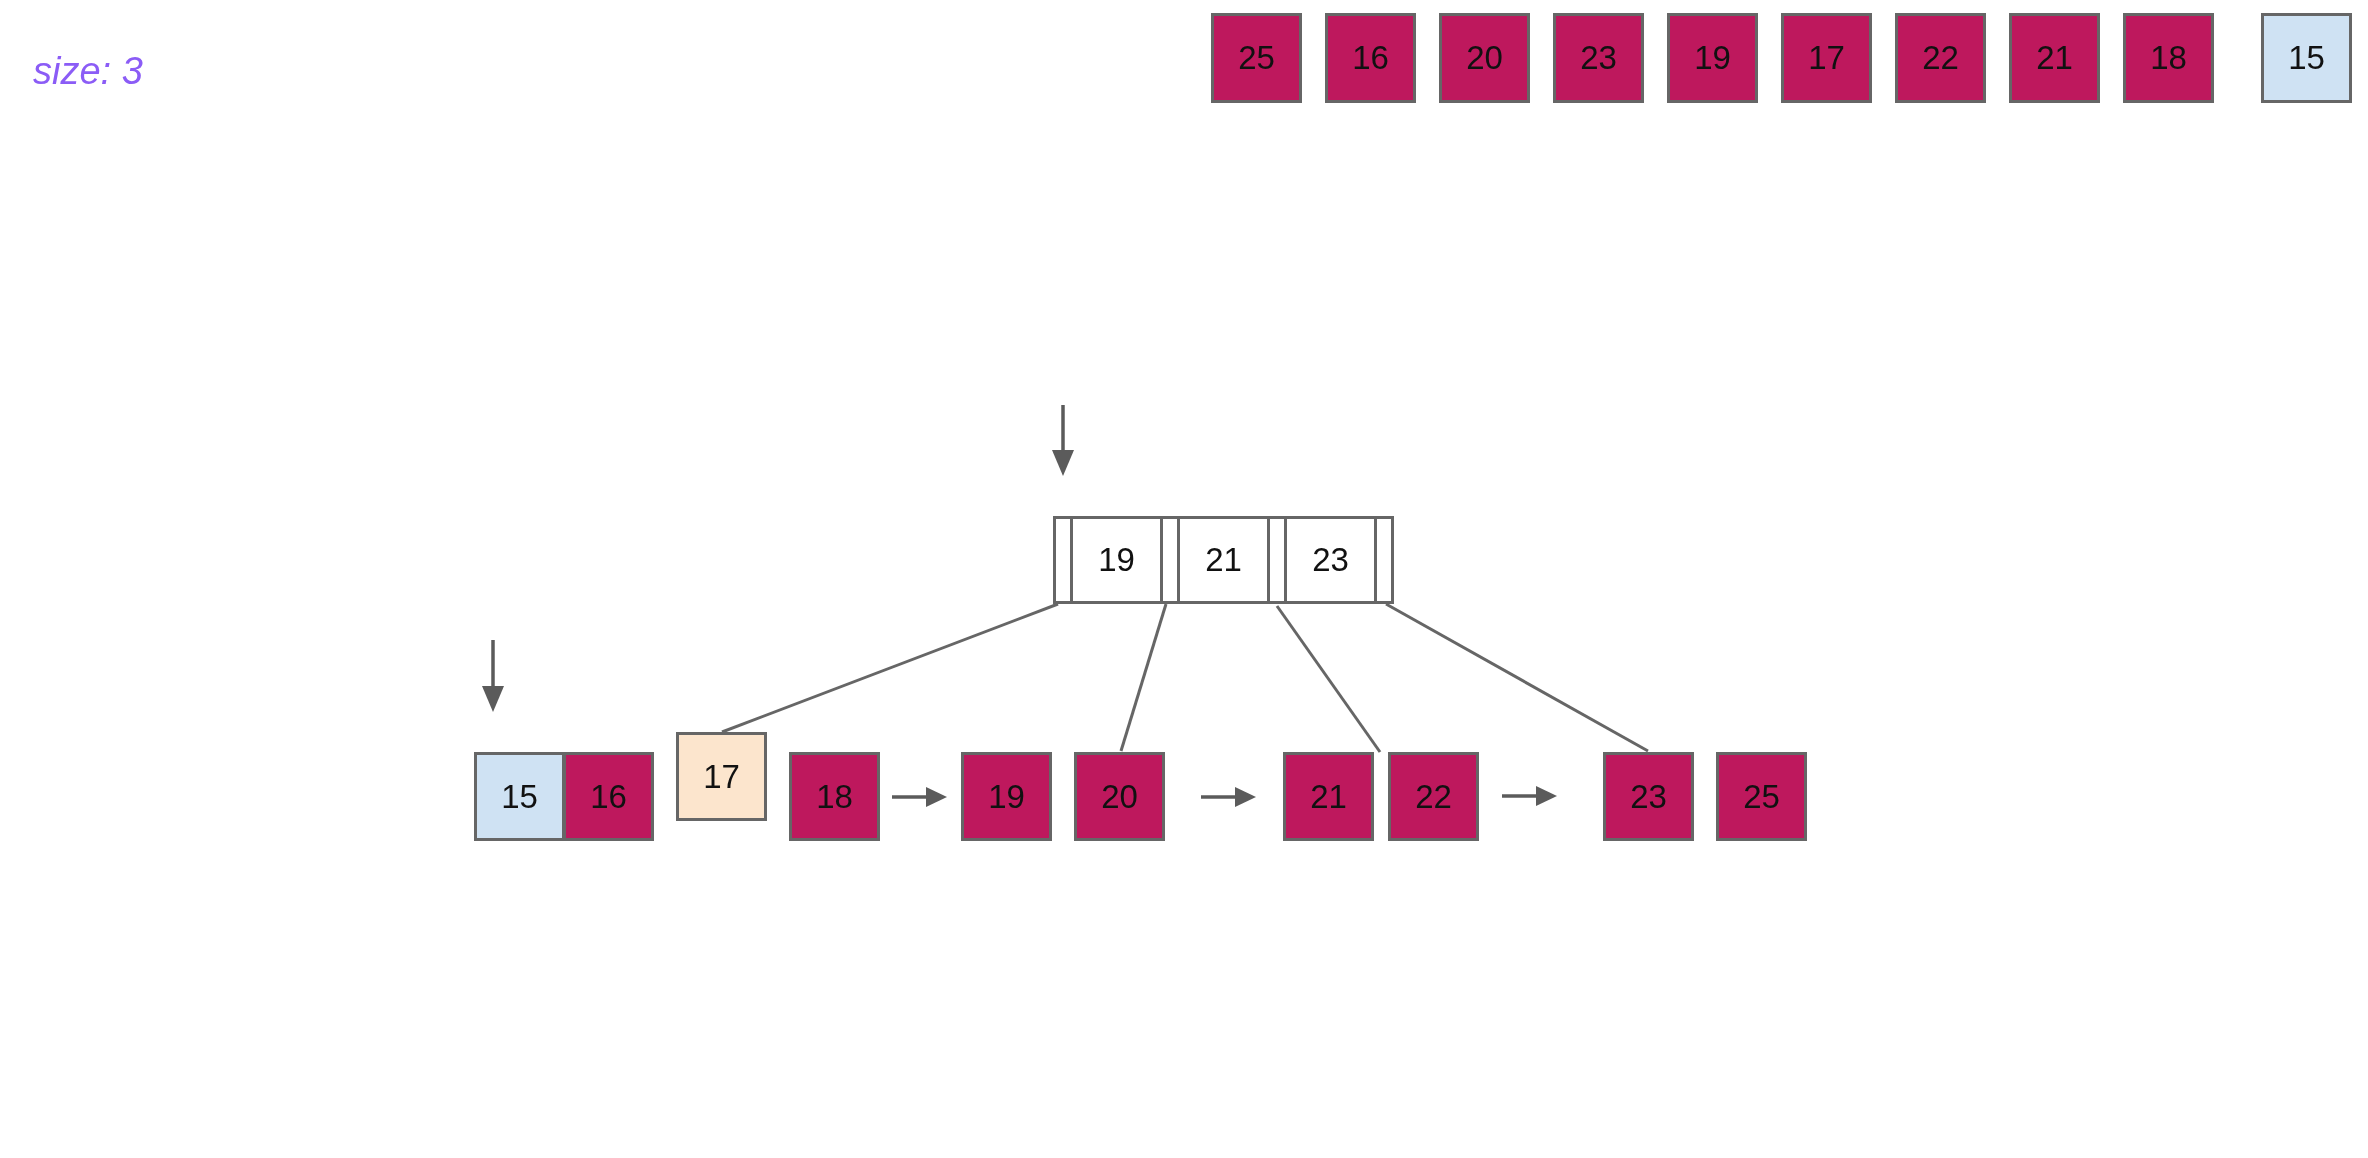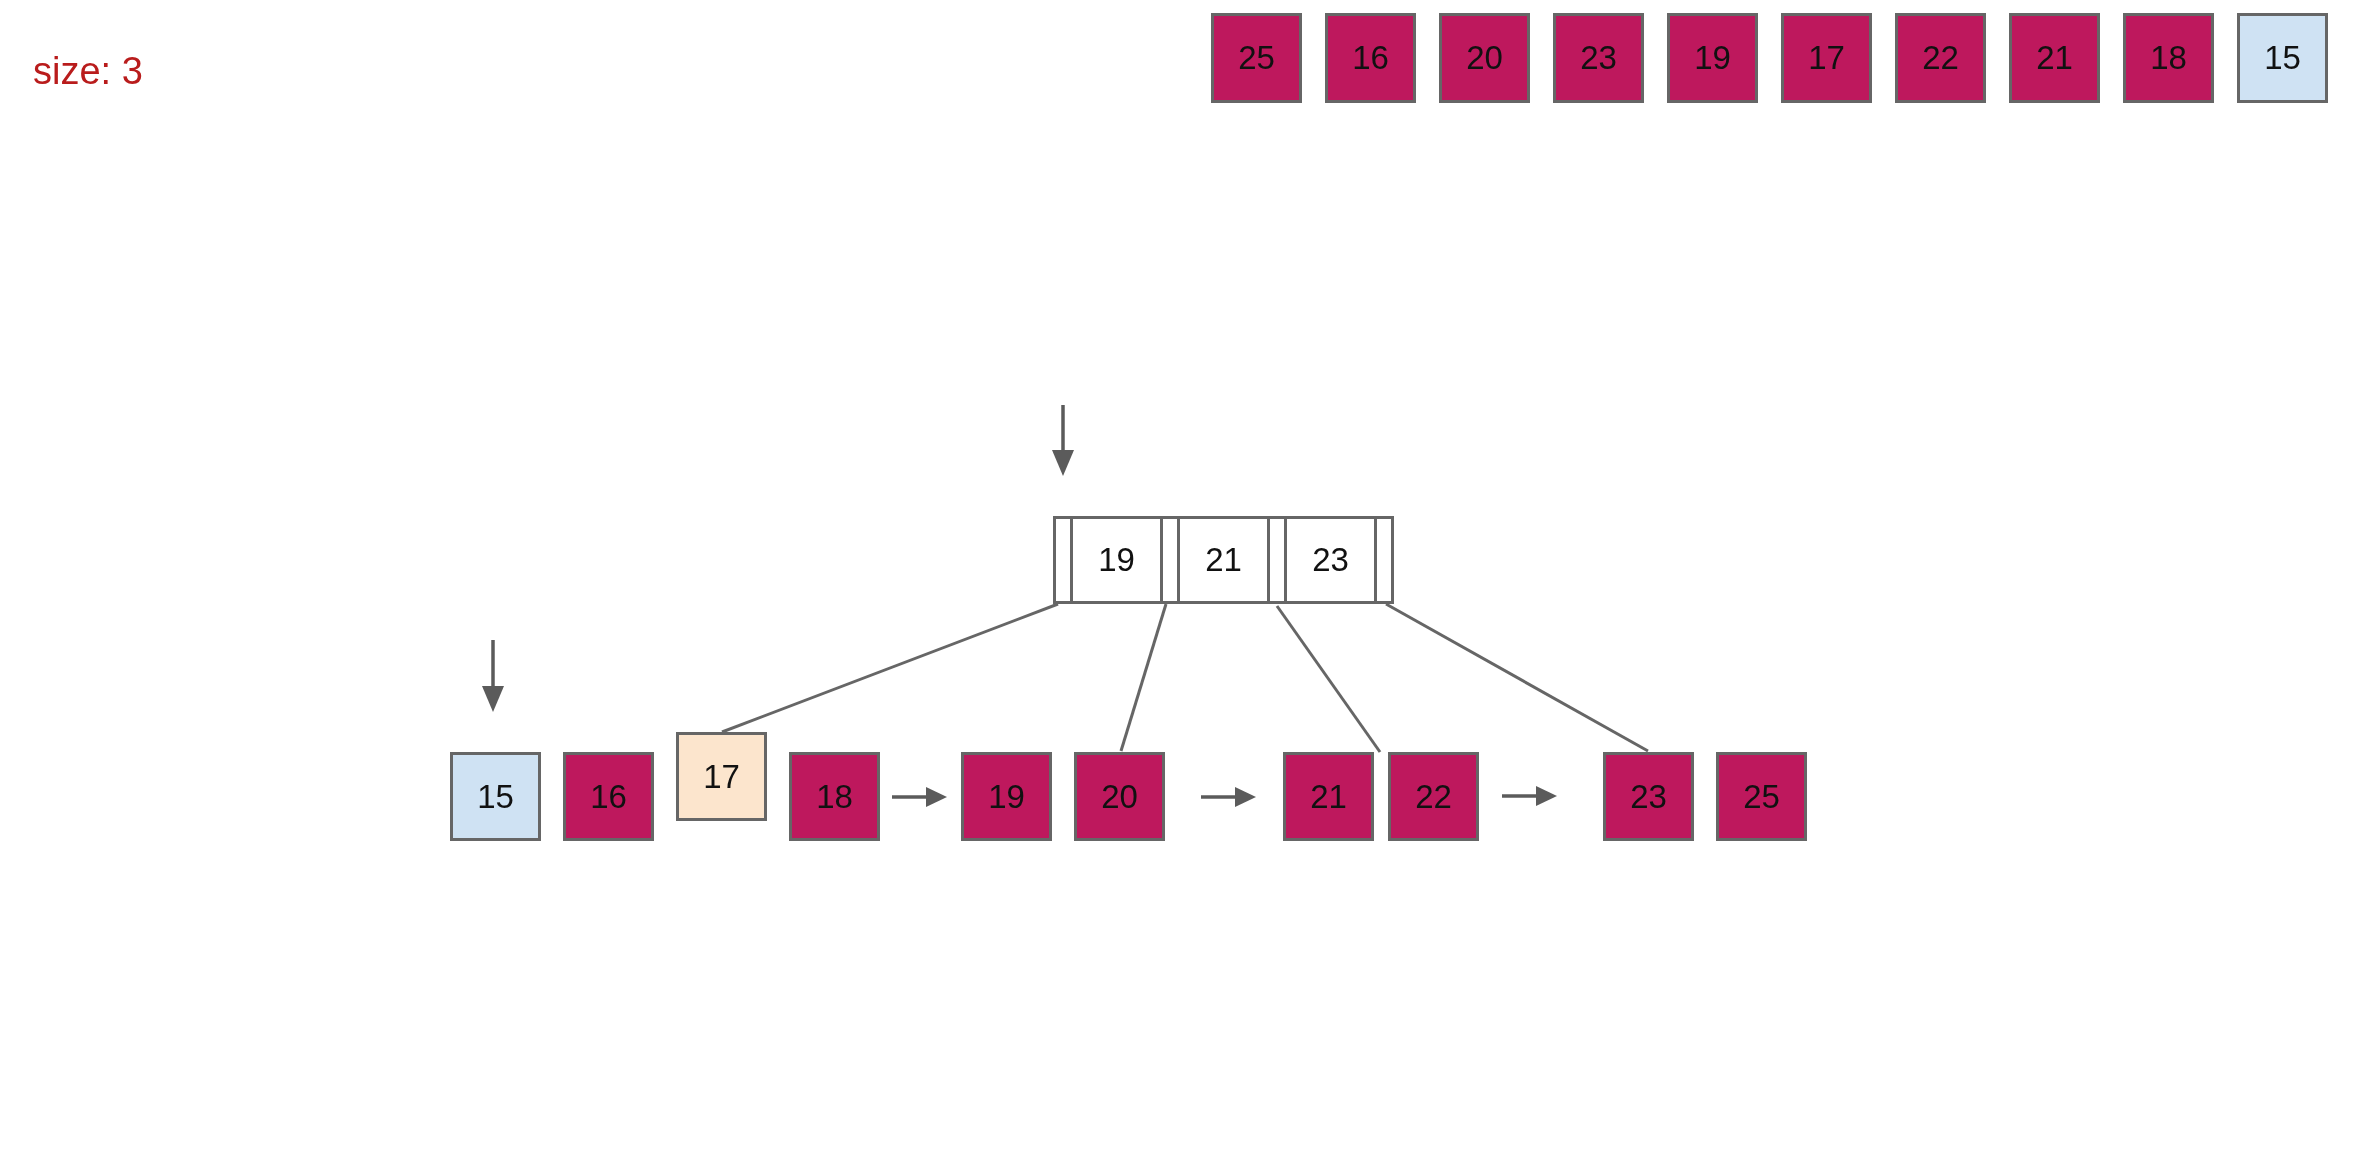--- a/index.html
+++ b/index.html
@@ -14,22 +14,23 @@
     background: var(--background, #ffffff);
     font-family: "Liberation Sans", sans-serif;
     color: var(--text, #111111);
     overflow: hidden;
   }
   .size-label {
     position: absolute;
     left: 33px;
     top: 50px;
     font-size: 38px;
-    color: #b91c1c;
+    color: #8b5cf6;
     white-space: pre;
+    font-style: italic;
   }
   .overlay {
     position: absolute;
     left: 0;
     top: 0;
     width: 2368px;
     height: 1158px;
     pointer-events: none;
   }
   .box {
@@ -52,21 +53,21 @@
   }
   .top-row .box {
     position: static;
     width: 91px;
     height: 90px;
   }
   .leaf {
     width: 91px;
     height: 89px;
   }
-  .blue   { background: var(--highlight-blue, #cfe2f3); }
+  .blue   { background: var(--highlight-blue, #cfe2f3); margin-left: 24px; }
   .orange { background: var(--highlight-orange, #fce5cd); }
   .node {
     position: absolute;
     left: 1053px;
     top: 516px;
     height: 88px;
     box-sizing: border-box;
     border: 3px solid var(--box-border, #666666);
     background: #ffffff;
     display: flex;

